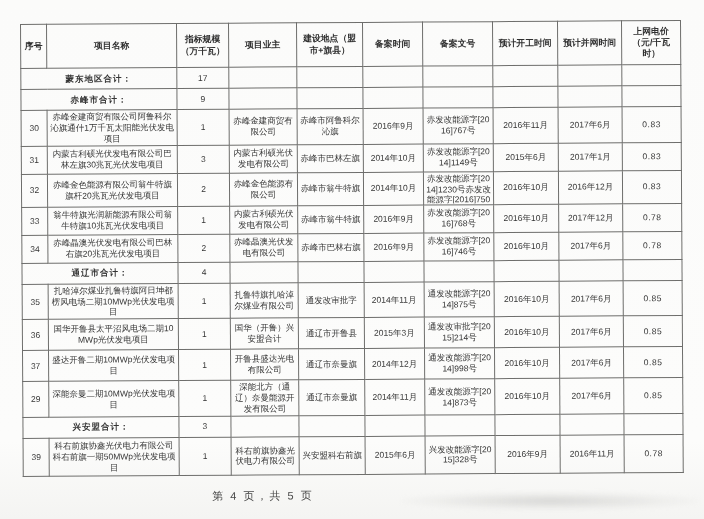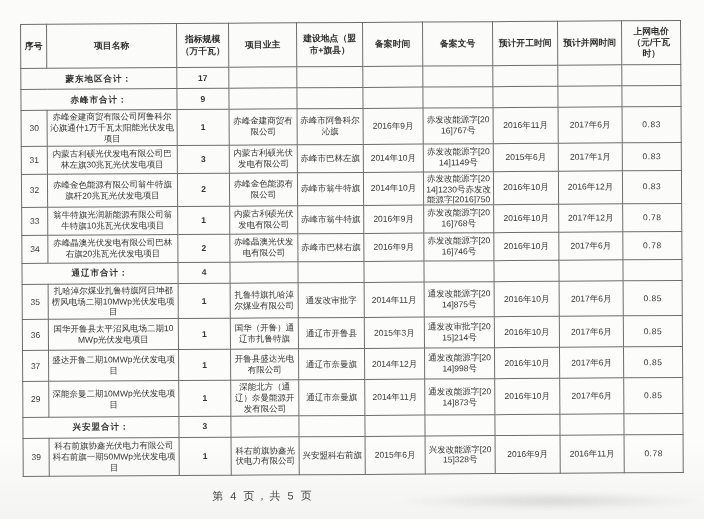--- a/index.html
+++ b/index.html
@@ -45,21 +45,21 @@
     font-weight:bold;
     color:#2f2f2f;
     white-space:pre-line;
   }
   tr.r-head{height:44px;}
   tr.r-summary{height:21px;}
   tr.r-proj{height:28px;}
   tr.r-proj-tall{height:31px;}
   tr.r-proj-xtall{height:38px;}
   .summary-label{font-weight:bold;letter-spacing:1px;margin-left:16px;}
-  .bold{font-weight:bold;}
+  .bold{font-weight:normal;}
   .clip{max-height:30px;overflow:hidden;}
   .c-price{letter-spacing:0.5px;margin-left:36px;}
   .footer{
     position:absolute;left:0;top:466px;width:480px;
     text-align:center;
     font-size:11px;color:#4a4a4a;
     letter-spacing:2px;
   }
 </style>
 </head>
@@ -210,21 +210,21 @@
         <td>通发改能源字[2014]875号</td>
         <td>2016年10月</td>
         <td>2017年6月</td>
         <td class="c-price">0.85</td>
       </tr>
 
       <tr class="r-proj-tall">
         <td>36</td>
         <td>国华开鲁县太平沼风电场二期10MWp光伏发电项目</td>
         <td class="bold">1</td>
-        <td>国华（开鲁）通辽市扎鲁特旗</td>
+        <td>国华（开鲁）兴安盟合计</td>
         <td>通辽市开鲁县</td>
         <td>2015年3月</td>
         <td>通发改审批字[2015]214号</td>
         <td>2016年10月</td>
         <td>2017年6月</td>
         <td class="c-price">0.85</td>
       </tr>
 
       <tr class="r-proj-tall">
         <td>37</td>

